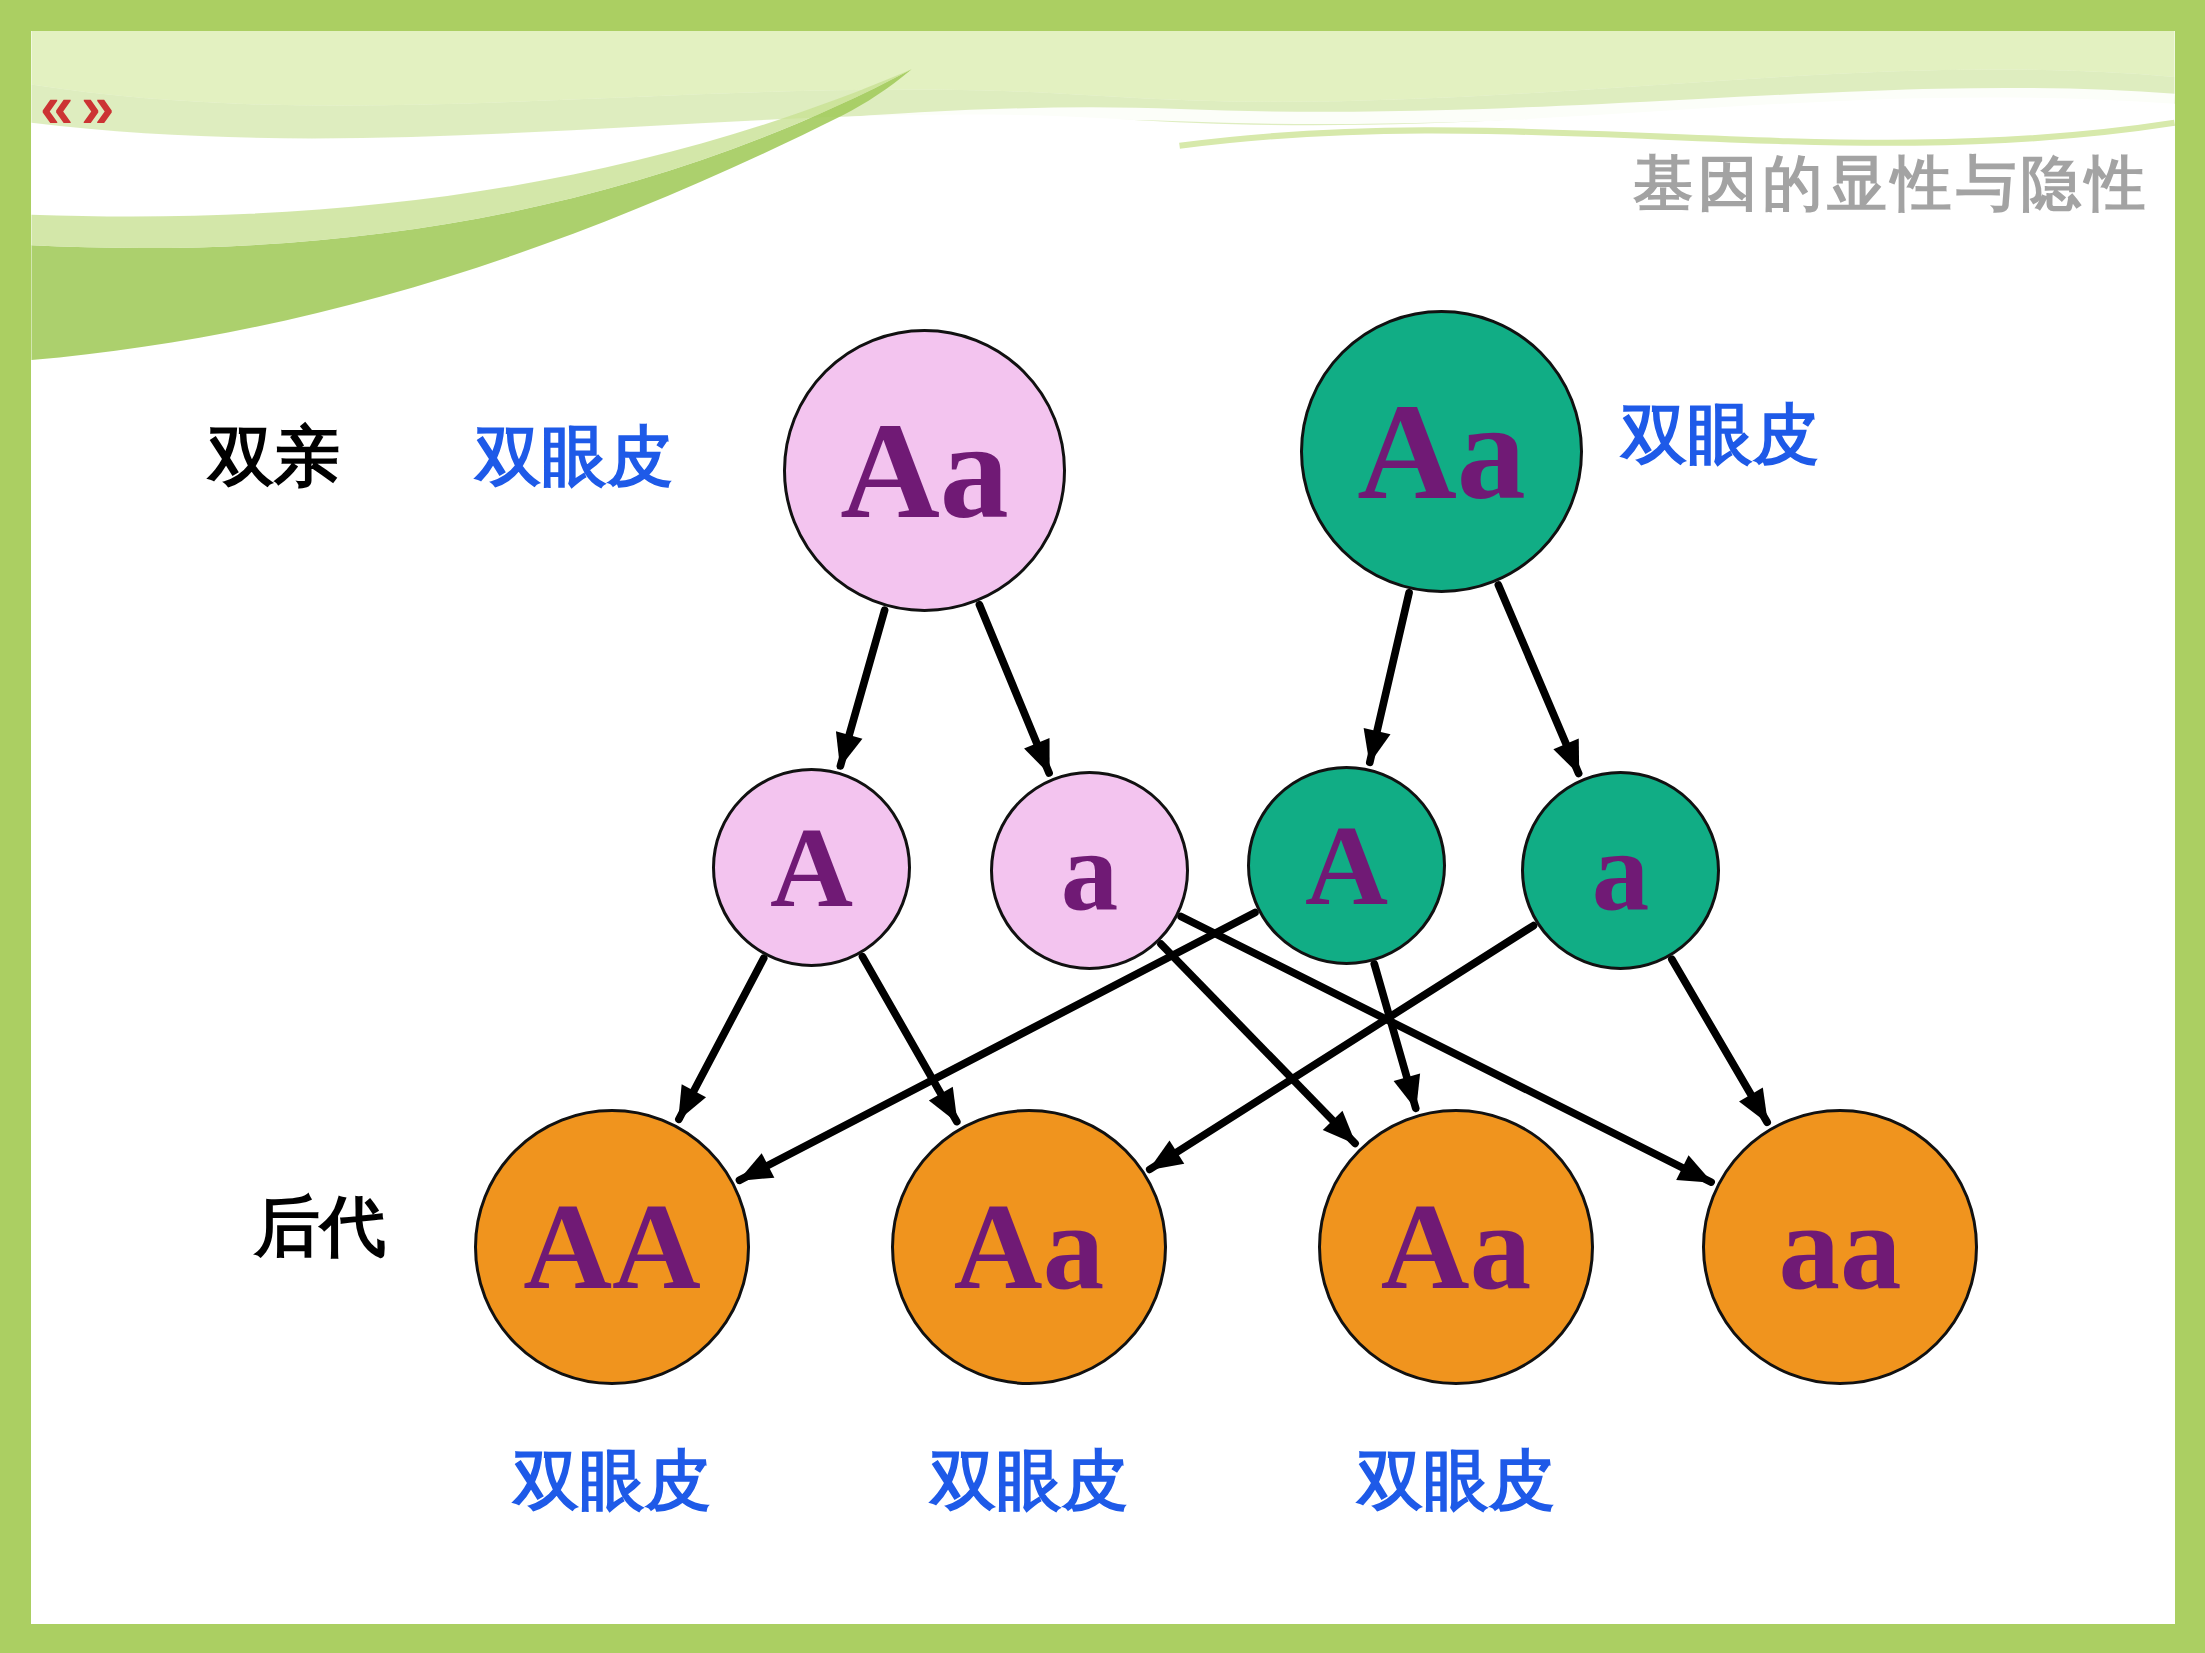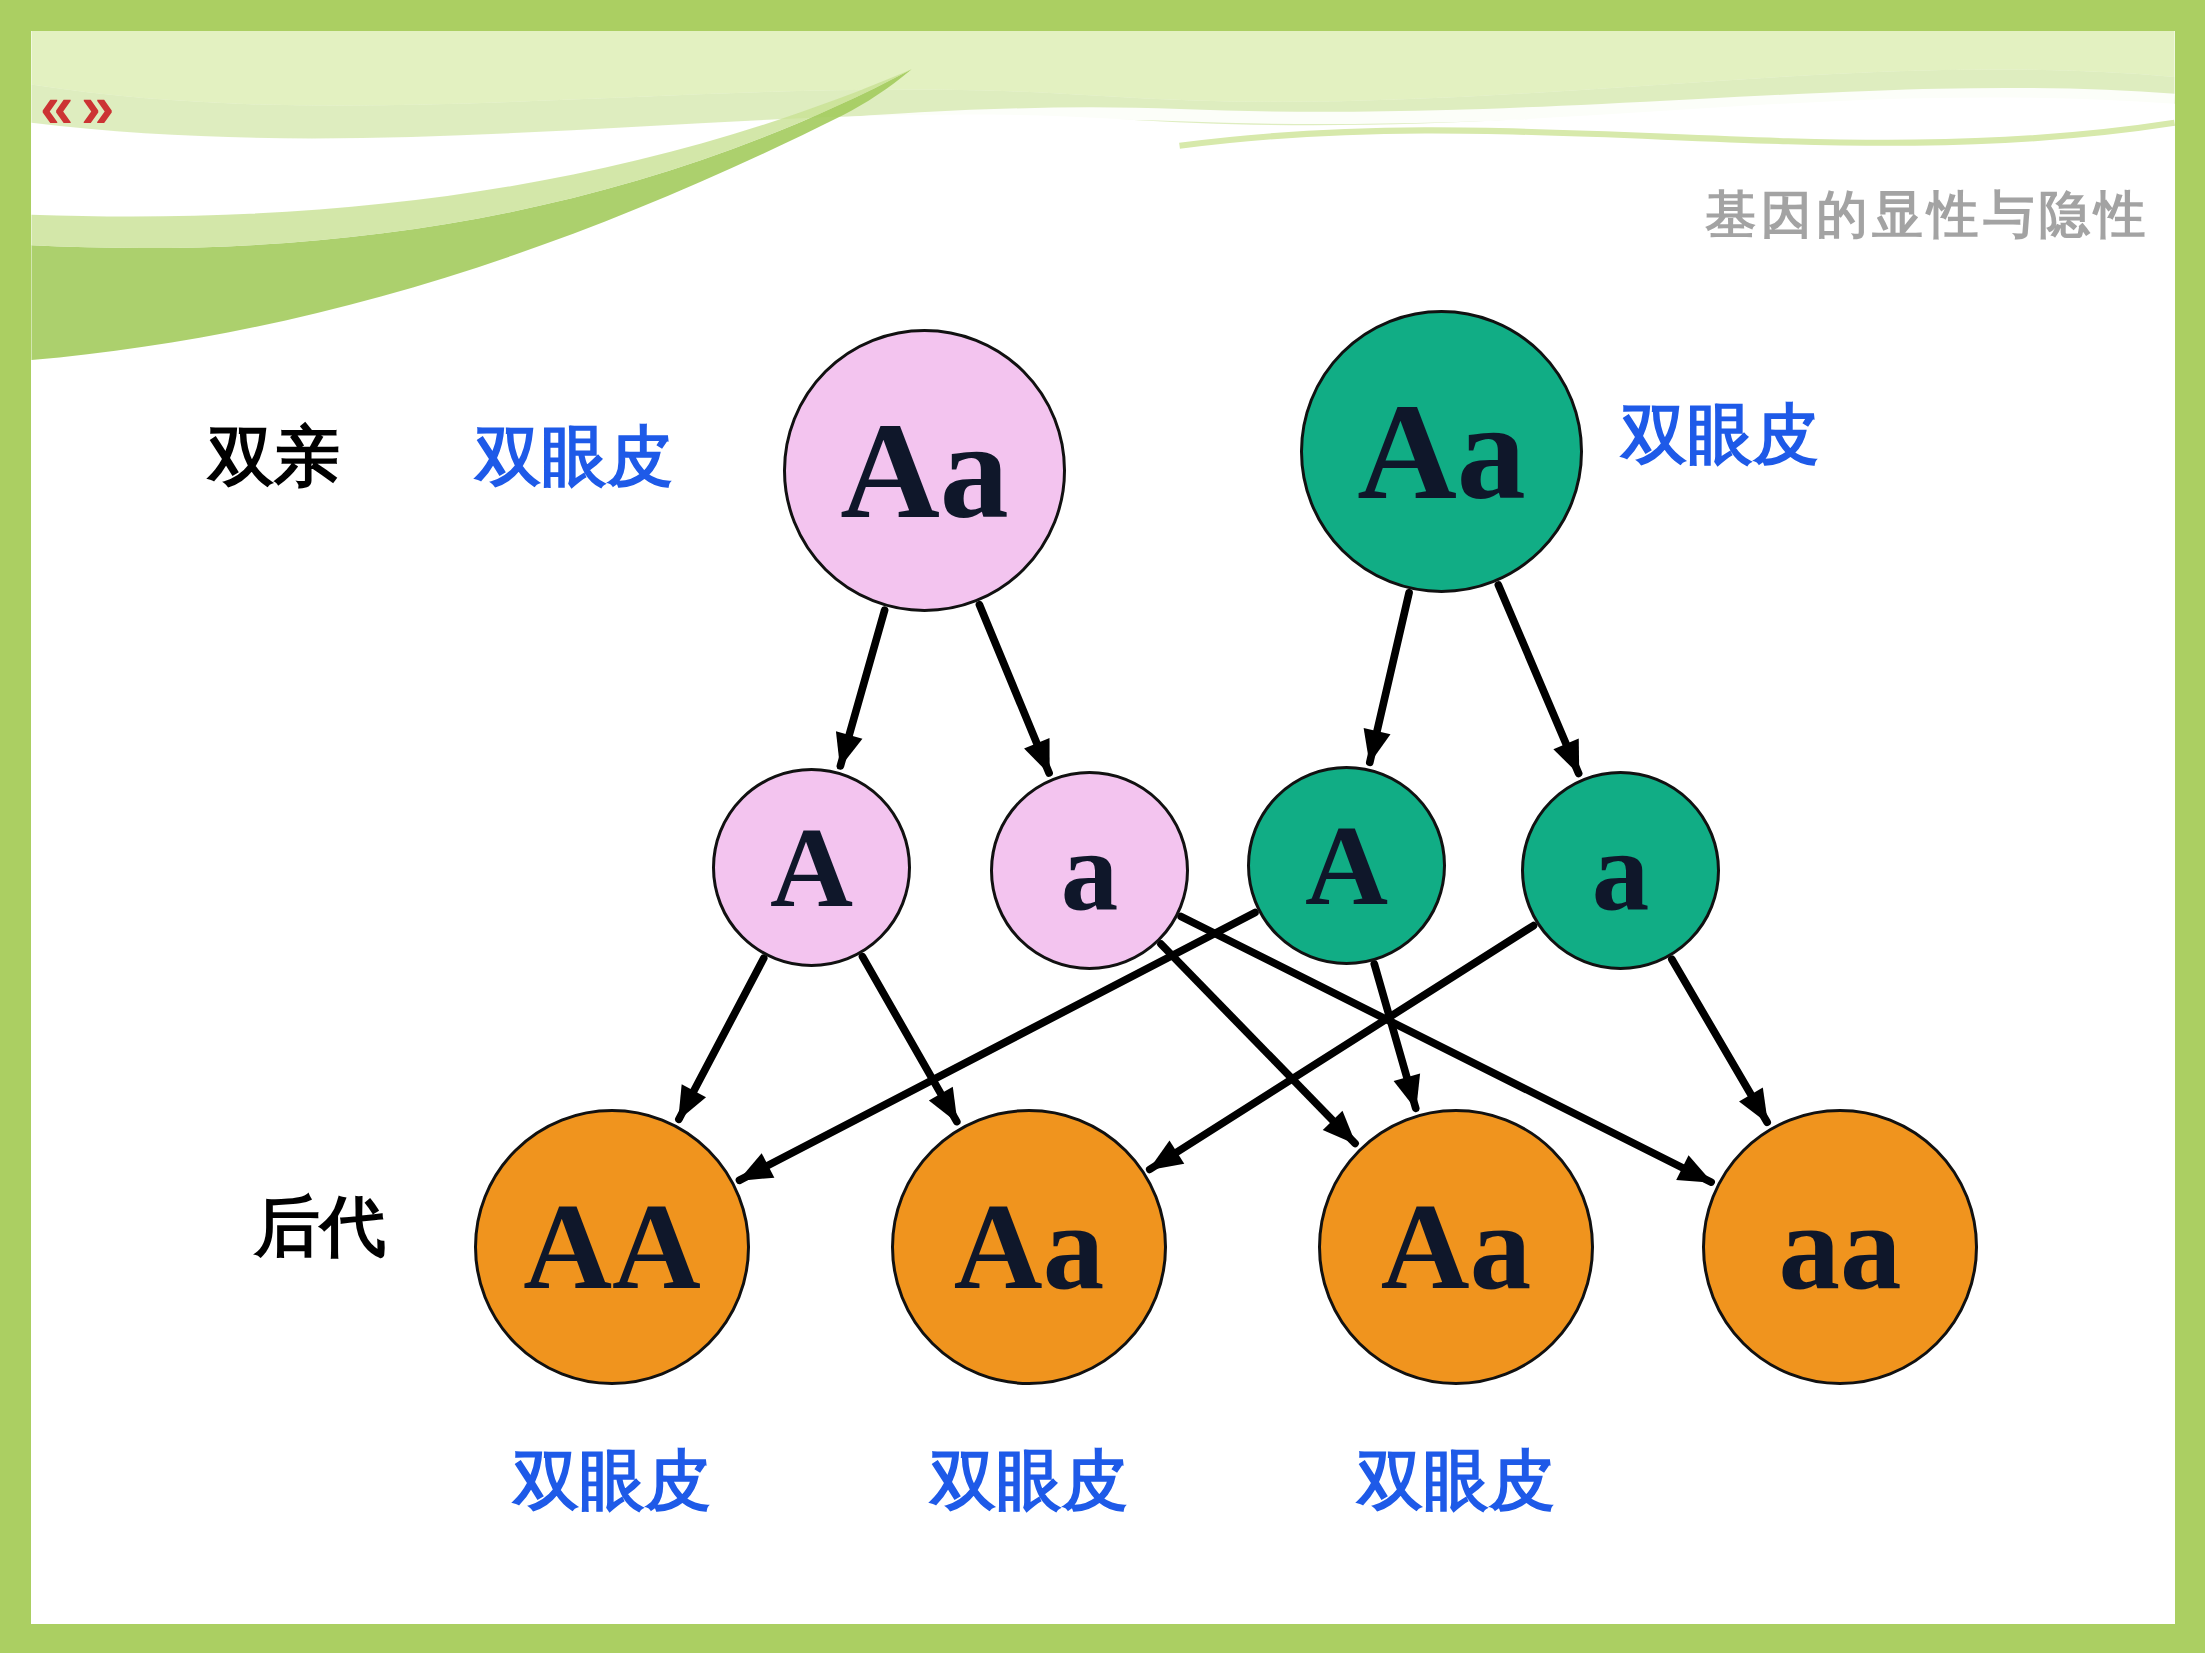--- a/index.html
+++ b/index.html
@@ -23,27 +23,26 @@
   }
   #decor{
     position:absolute;
     left:31px; top:31px;
     width:2144px; height:398px;
     z-index:1;
   }
   .watermark{
     position:absolute;
     right:55px; top:144px;
-    font-size:51px;
+    font-size:60px;
     font-weight:bold;
     color:var(--watermark-gray,#9a9a9a);
     letter-spacing:4.6px;
     z-index:1;
     opacity:.9;
-    margin-top:37px;
   }
   .logo{
     position:absolute;
     left:40px; top:77px;
     z-index:3;
     display:flex;
     align-items:center;
     gap:7.7px;
     white-space:nowrap;
   }
@@ -106,21 +105,21 @@
   .node{
     position:absolute;
     border:3.1px solid #111;
     border-radius:50%;
     display:flex;
     align-items:center;
     justify-content:center;
     z-index:3;
     font-family:"Liberation Serif", serif;
     font-weight:bold;
-    color:#0f172a;
+    color:#701a75;
     box-sizing:border-box;
   }
   .node.c-pink{background:var(--pink,#f3c4ef);}
   .node.c-green{background:var(--green,#11ad85);}
   .node.c-orange{background:var(--orange,#f0941e);}
   .trait.c-blue{color:var(--label-blue,#1e5ae8);text-align:center;}
   .trait.c-red{color:var(--trait-red,#e00000);}
   .parent-node{width:283px;height:283px;font-size:138px;}
   #node-parent-left{left:783px;top:329px;}
   #node-parent-right{left:1300px;top:310px;}

